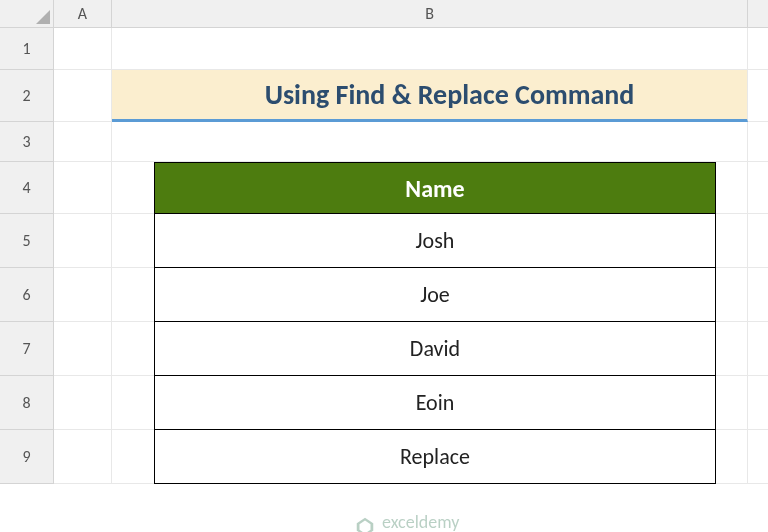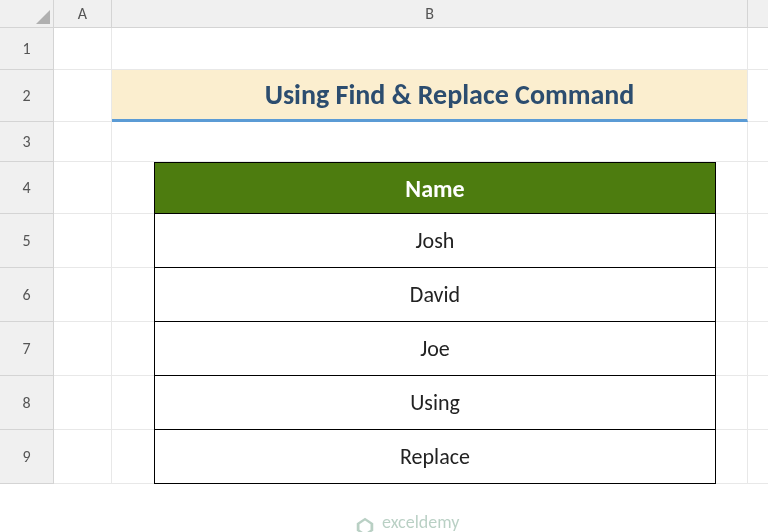--- a/index.html
+++ b/index.html
@@ -238,23 +238,23 @@
       </div>
       <div class="row h-9">
         <div class="cell cell-a"></div>
         <div class="cell cell-b"></div>
         <div class="cell cell-c"></div>
       </div>
 
       <div class="table-container">
         <div class="table-header">Name</div>
         <div class="table-cell">Josh</div>
+        <div class="table-cell">Joe</div>
         <div class="table-cell">David</div>
-        <div class="table-cell">Joe</div>
-        <div class="table-cell">Using</div>
+        <div class="table-cell">Eoin</div>
         <div class="table-cell">Replace</div>
       </div>
 
       <div class="watermark">
         <svg class="wm-icon" viewBox="0 0 24 24">
           <path fill="#3a7a5a" d="M12 2 L3 8 v8 l9 6 9-6 V8 z M12 5 l6 4 v6 l-6 4 -6-4 V9 z"></path>
         </svg>
         <div>
           <div class="wm-text">exceldemy</div>
           <div class="wm-sub">EXCEL · DATA · BI</div>

